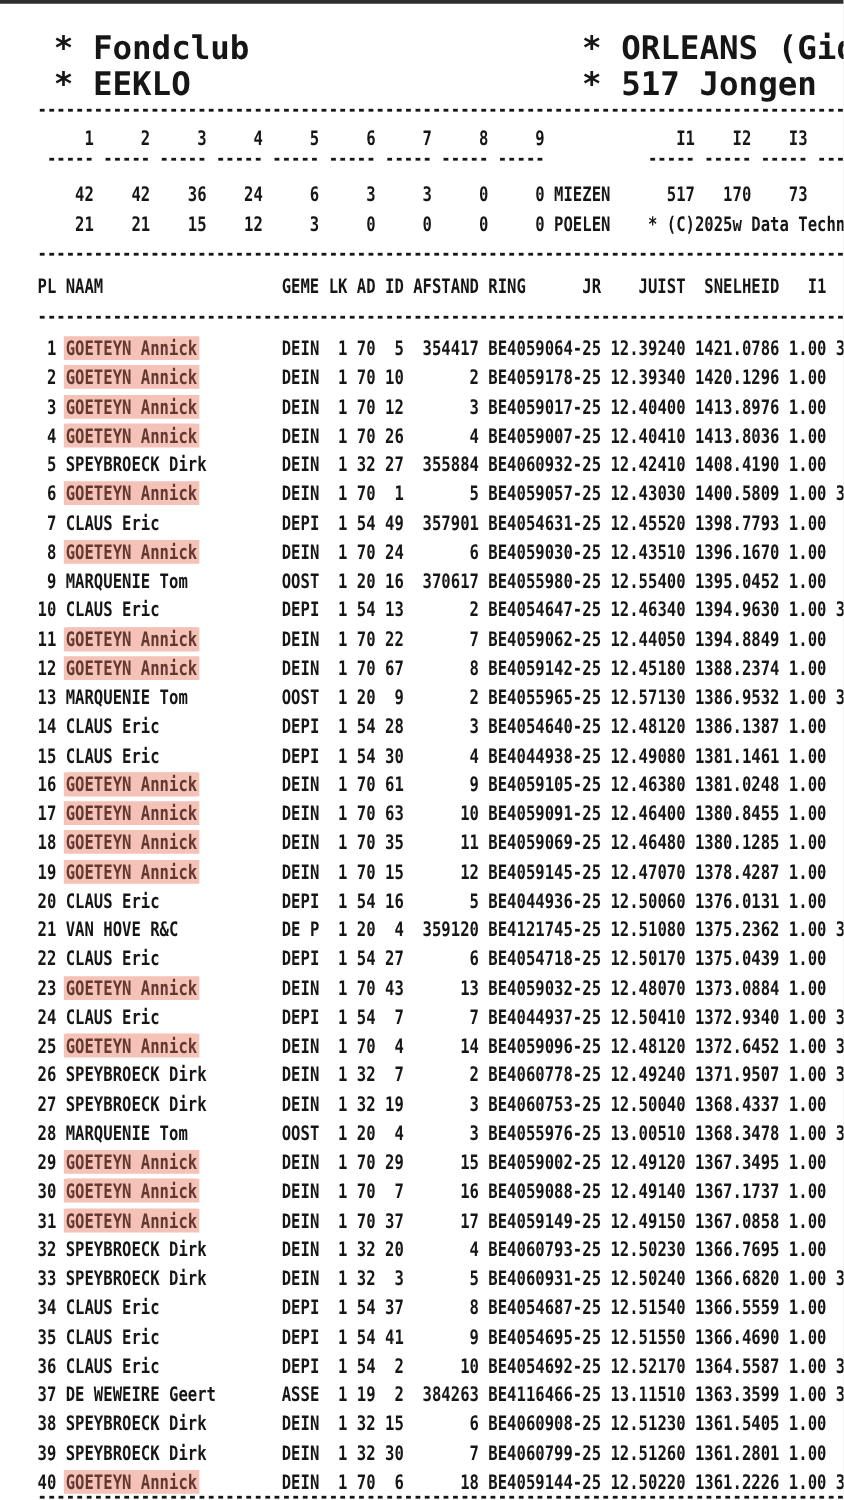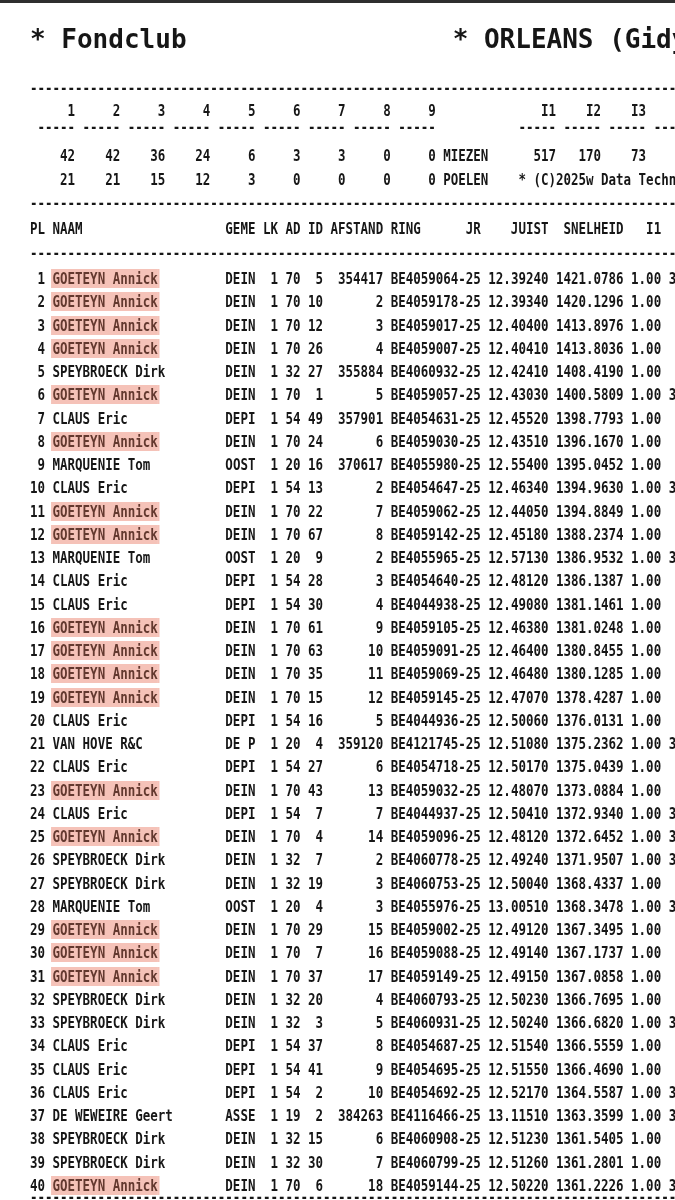--- a/index.html
+++ b/index.html
@@ -11,31 +11,32 @@
     color:var(--txt,#161616);
   }
   .topline{position:absolute;top:0;left:0;width:675px;height:3px;background:#2e2e2e;}
   .mono{
     position:absolute;left:30px;white-space:pre;
     font-size:16px;line-height:14px;
     transform:scaleX(0.78);transform-origin:0 50%;
   }
   .mono.hdr{font-size:26px;line-height:29px;transform:none;}
   .mono.row{line-height:23.25px;}
-  .lcol{display:inline-block;width:27ch;}
+  .lcol{display:inline-block;width:27ch;margin-left:13px;}
   .hl{background:var(--hl-bg,#f5c1b6);color:var(--hl-tx,#6b4038);box-shadow:-2px 0 0 var(--hl-bg,#f5c1b6),2px 0 0 var(--hl-bg,#f5c1b6);}
 </style>
 </head>
 <body>
 
 <div class="page">
   <div class="topline"></div>
 
   <div class="mono hdr" style="top:25px"><span class="lcol">* Fondclub</span><span>* ORLEANS (Gidy</span></div>
 
+  <div class="mono hdr" style="top:54px"><span class="lcol">* EEKLO</span><span>* 517 Jongen</span></div>
 
   <div id="report">
       <div class="mono" style="top: 81px;">----------------------------------------------------------------------------------------</div>
       <div class="mono" style="top: 196px;">----------------------------------------------------------------------------------------</div>
       <div class="mono" style="top: 246px;">----------------------------------------------------------------------------------------</div>
       <div class="mono" style="top: 1190px;">----------------------------------------------------------------------------------------</div>
       <div class="mono" style="top: 104px;">     1     2     3     4     5     6     7     8     9              I1    I2    I3</div>
       <div class="mono" style="top: 120px;"> ----- ----- ----- ----- ----- ----- ----- ----- -----           ----- ----- ----- -----</div>
       <div class="mono" style="top: 149px;">    42    42    36    24     6     3     3     0     0 MIEZEN      517   170    73</div>
       <div class="mono" style="top: 173px;">    21    21    15    12     3     0     0     0     0 POELEN    * (C)2025w Data Technology</div>

